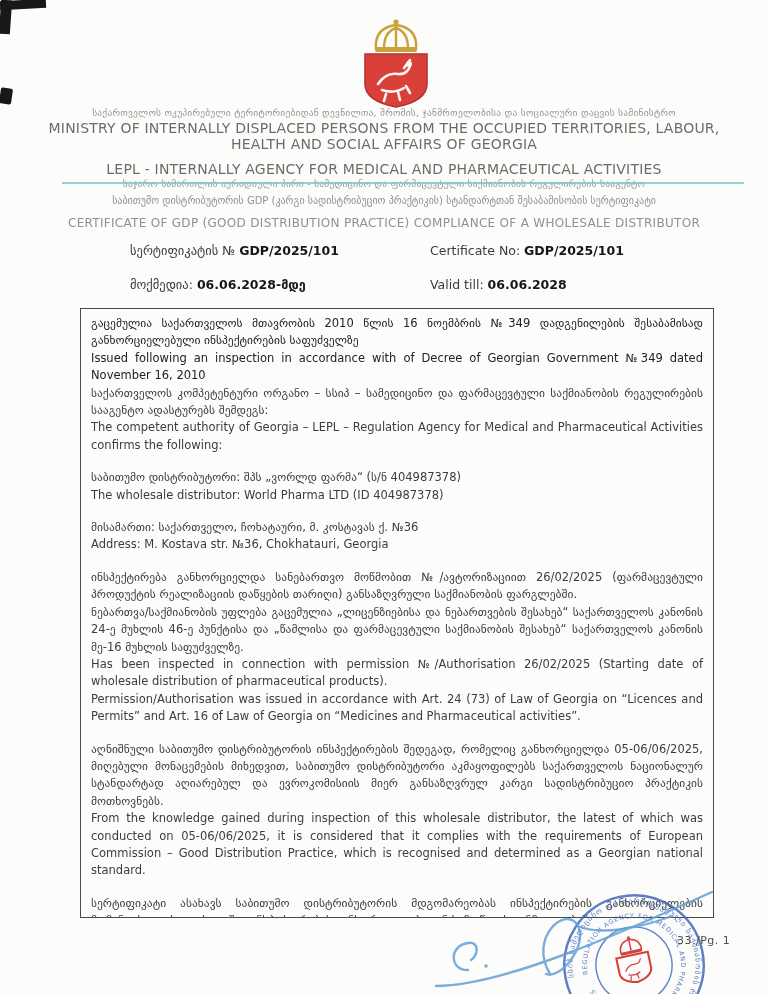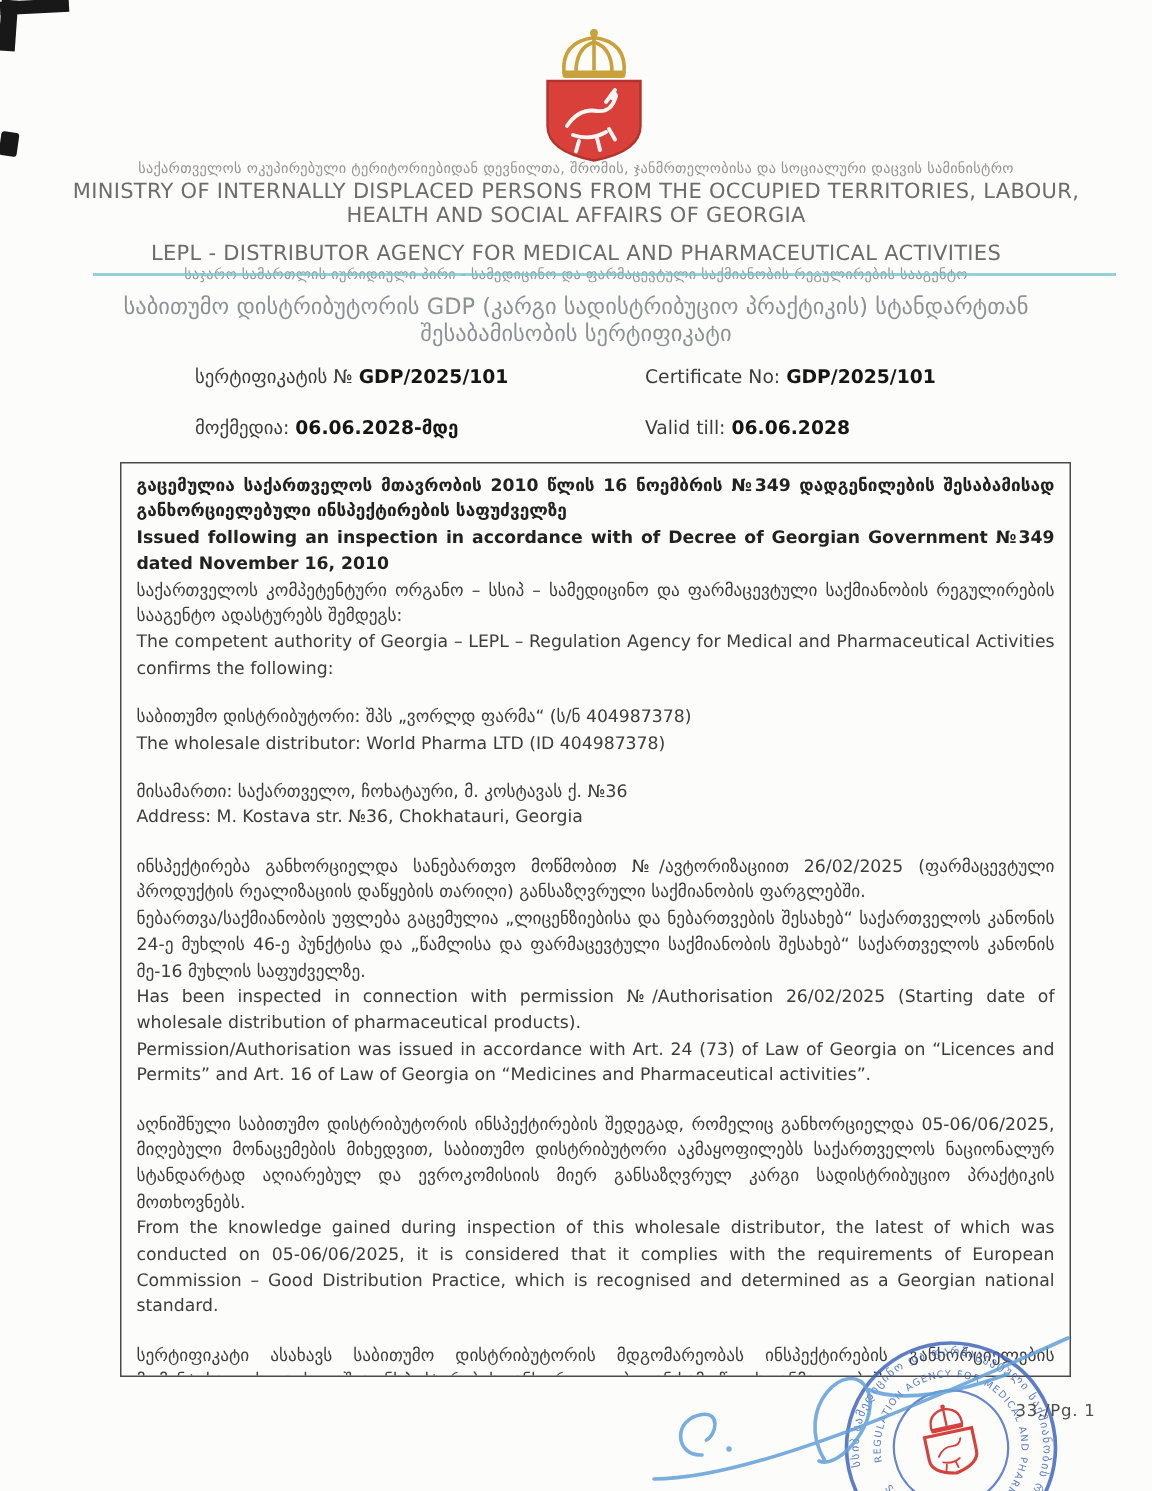--- a/index.html
+++ b/index.html
@@ -26,21 +26,21 @@
   .hdr.ka { font-size:9.5px; color:#979593; letter-spacing:0.2px; }
   .hdr.en { font-size:14px; color:#6e6c6a; letter-spacing:0.2px; }
   .hdr-ministry-ka { top:107px; }
   .hdr-ministry-en { top:120px; }
   .hdr-agency-ka   { top:132px;margin-top:46px; }
   .hdr-agency-en   { top:161px; }
 
   .divider { position:absolute; left:62px; top:182px; width:682px; height:2px; background:#7cc6cf; opacity:.8; }
 
   .doc-title { position:absolute; left:34px; width:700px; text-align:center; color:#8b9295; }
-  .doc-title.ka { top:195px; font-size:15px; }
+  .doc-title.ka { top:195px; font-size:10px; }
   .doc-title.en { top:216px; font-size:12px; letter-spacing:0.3px; }
 
   .meta-row { position:absolute; left:0; width:768px; font-size:12.5px; color:#3c3c3c; }
   .meta-row-1 { top:243px; }
   .meta-row-2 { top:277px; }
   .meta-cell-left  { position:absolute; left:130px; }
   .meta-cell-right { position:absolute; left:430px; }
   .meta-row b { color:#161616; font-weight:bold;text-align:center; }
 
   .box {
@@ -48,21 +48,21 @@
     border:1px solid #4a4a4a;
     padding:6px 10px 4px 10px;
     overflow:hidden;
   }
   .box p {
     font-size:11.5px;
     line-height:17.4px;
     text-align:justify;
     color:#3d3d3d;
   }
-  .box p.bold { font-weight:bold; color:#222; }
+  .box p.bold { font-weight:normal; color:#222; }
   .box p.gap { margin-top:15px; }
 
   .signature { position:absolute; left:428px; top:876px; width:292px; height:118px; z-index:2; pointer-events:none; }
 
   .stamp { position:absolute; left:553px; top:884px; width:162px; height:162px; z-index:1; transform:rotate(-12deg); opacity:.92; }
 
   .page-marker { position:absolute; left:640px; top:934px; z-index:3; font-size:11px; color:#4d4d4d; letter-spacing:0.5px;margin-left:37px; }
 </style>
 </head>
 <body>
@@ -92,25 +92,26 @@
         <path d="M52,52 l6,-8"></path>
         <circle cx="57" cy="48" r="3" fill="#ffffff" stroke="none"></circle>
         <path d="M34,78 l-2,7 M46,76 l2,8 M54,70 l4,7"></path>
       </g>
     </svg>
   </div>
 
   <div class="hdr ka hdr-ministry-ka">საქართველოს ოკუპირებული ტერიტორიებიდან დევნილთა, შრომის, ჯანმრთელობისა და სოციალური დაცვის სამინისტრო</div>
   <div class="hdr en hdr-ministry-en">MINISTRY OF INTERNALLY DISPLACED PERSONS FROM THE OCCUPIED TERRITORIES, LABOUR, HEALTH AND SOCIAL AFFAIRS OF GEORGIA</div>
   <div class="hdr ka hdr-agency-ka">საჯარო სამართლის იურიდიული პირი - სამედიცინო და ფარმაცევტული საქმიანობის რეგულირების სააგენტო</div>
-  <div class="hdr en hdr-agency-en">LEPL - DISTRIBUTOR AGENCY FOR MEDICAL AND PHARMACEUTICAL ACTIVITIES</div>
+  <div class="hdr en hdr-agency-en">LEPL - INTERNALLY AGENCY FOR MEDICAL AND PHARMACEUTICAL ACTIVITIES</div>
 
   <div class="divider"></div>
 
   <div class="doc-title ka">საბითუმო დისტრიბუტორის GDP (კარგი სადისტრიბუციო პრაქტიკის) სტანდარტთან შესაბამისობის სერტიფიკატი</div>
+  <div class="doc-title en">CERTIFICATE OF GDP (GOOD DISTRIBUTION PRACTICE) COMPLIANCE OF A WHOLESALE DISTRIBUTOR</div>
 
   <div class="meta-row meta-row-1">
     <span class="meta-cell-left"><span>სერტიფიკატის № </span><b>GDP/2025/101</b></span>
     <span class="meta-cell-right"><span>Certificate No: </span><b>GDP/2025/101</b></span>
   </div>
   <div class="meta-row meta-row-2">
     <span class="meta-cell-left"><span>მოქმედია: </span><b>06.06.2028-მდე</b></span>
     <span class="meta-cell-right"><span>Valid till: </span><b>06.06.2028</b></span>
   </div>
 

